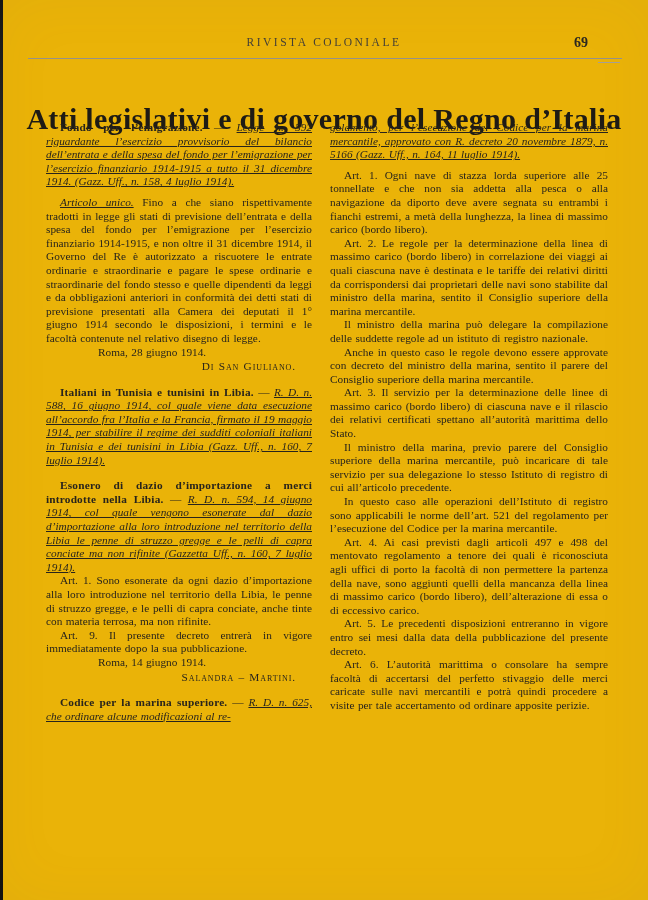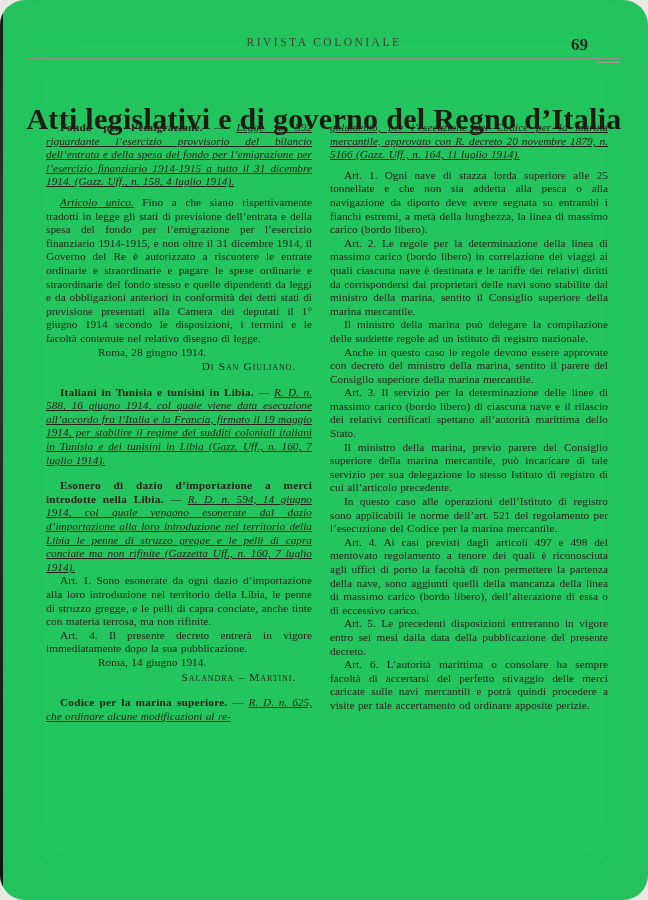--- a/index.html
+++ b/index.html
@@ -4,43 +4,42 @@
 <style>
   html, body { margin: 0; padding: 0; }
   body {
     width: 648px; height: 900px;
     background: #e9e8e4;
     font-family: "Liberation Serif", serif;
   }
   .page {
     position: relative;
     width: 648px; height: 900px;
-    background: #22c55e;
+    background: #eab308;
     color: #26221b;
     overflow: hidden;
     box-shadow: inset 0 0 60px rgba(120,110,90,0.06);
-    border-radius: 25px;
   }
   .scan-edge {
     position: absolute; left: 0; top: 0;
     width: 3px; height: 100%;
     background: linear-gradient(180deg, #171614 0%, #3a3834 30%, #24221f 62%, #14120f 100%);
   }
   .running-head-row {
     position: absolute; top: 36px; left: 0; right: 0; height: 16px;
   }
   .running-head {
     text-align: center;
     font-size: 11.5px;
     letter-spacing: 2.5px;
     color: #433f36;
   }
   .page-number {
     position: absolute; right: 60px; top: -1px;
-    font-weight: bold; font-size: 17px; color: #2c2820;
+    font-weight: bold; font-size: 14px; color: #2c2820;
   }
   .header-rule {
     position: absolute; top: 58px; left: 28px; right: 26px; height: 6px;
   }
   .header-rule .rule-main {
     border-top: 1px solid #95918a;
     height: 0;
     filter: blur(0.2px);
   }
   .header-rule .rule-tick {
@@ -103,21 +102,21 @@
           <p class="p-body gap-top"><span class="seg-italic">Articolo unico.</span><span class="seg-roman"> Fino a che siano rispettivamente tradotti in legge gli stati di previsione dell’entrata e della spesa del fondo per l’emigrazione per l’esercizio finanziario 1914-1915, e non oltre il 31 dicembre 1914, il Governo del Re è autorizzato a riscuotere le entrate ordinarie e straordinarie e pagare le spese ordinarie e straordinarie del fondo stesso e quelle dipendenti da leggi e da obbligazioni anteriori in conformità dei detti stati di previsione presentati alla Camera dei deputati il 1° giugno 1914 secondo le disposizioni, i termini e le facoltà contenute nel relativo disegno di legge.</span></p>
           <p class="p-dateline"><span class="seg-roman">Roma, 28 giugno 1914.</span></p>
           <p class="p-signature"><span class="seg-smallcaps">Di San Giuliano.</span></p>
         </div>
         <div class="section">
           <p class="p-lead"><span class="seg-bold">Italiani in Tunisia e tunisini in Libia.</span><span class="seg-roman"> — </span><span class="seg-italic">R. D. n. 588, 16 giugno 1914, col quale viene data esecuzione all’accordo fra l’Italia e la Francia, firmato il 19 maggio 1914, per stabilire il regime dei sudditi coloniali italiani in Tunisia e dei tunisini in Libia (Gazz. Uff., n. 160, 7 luglio 1914).</span></p>
         </div>
         <div class="section">
           <p class="p-lead"><span class="seg-bold">Esonero di dazio d’importazione a merci introdotte nella Libia.</span><span class="seg-roman"> — </span><span class="seg-italic">R. D. n. 594, 14 giugno 1914, col quale vengono esonerate dal dazio d’importazione alla loro introduzione nel territorio della Libia le penne di struzzo gregge e le pelli di capra conciate ma non rifinite (Gazzetta Uff., n. 160, 7 luglio 1914).</span></p>
           <p class="p-body"><span class="seg-roman">Art. 1. Sono esonerate da ogni dazio d’importazione alla loro introduzione nel territorio della Libia, le penne di struzzo gregge, e le pelli di capra conciate, anche tinte con materia terrosa, ma non rifinite.</span></p>
-          <p class="p-body"><span class="seg-roman">Art. 4. Il presente decreto entrerà in vigore immediatamente dopo la sua pubblicazione.</span></p>
+          <p class="p-body"><span class="seg-roman">Art. 9. Il presente decreto entrerà in vigore immediatamente dopo la sua pubblicazione.</span></p>
           <p class="p-dateline"><span class="seg-roman">Roma, 14 giugno 1914.</span></p>
           <p class="p-signature"><span class="seg-smallcaps">Salandra – Martini.</span></p>
         </div>
         <div class="section">
           <p class="p-lead"><span class="seg-bold">Codice per la marina superiore.</span><span class="seg-roman"> — </span><span class="seg-italic">R. D. n. 625, che ordinare alcune modificazioni al re-</span></p>
         </div>
       </div>
       <div class="col col-right">
         <div class="section">
           <p class="p-body no-indent"><span class="seg-italic">golamento, per l’esecuzione del Codice per la marina mercantile, approvato con R. decreto 20 novembre 1879, n. 5166 (Gazz. Uff., n. 164, 11 luglio 1914).</span></p>

